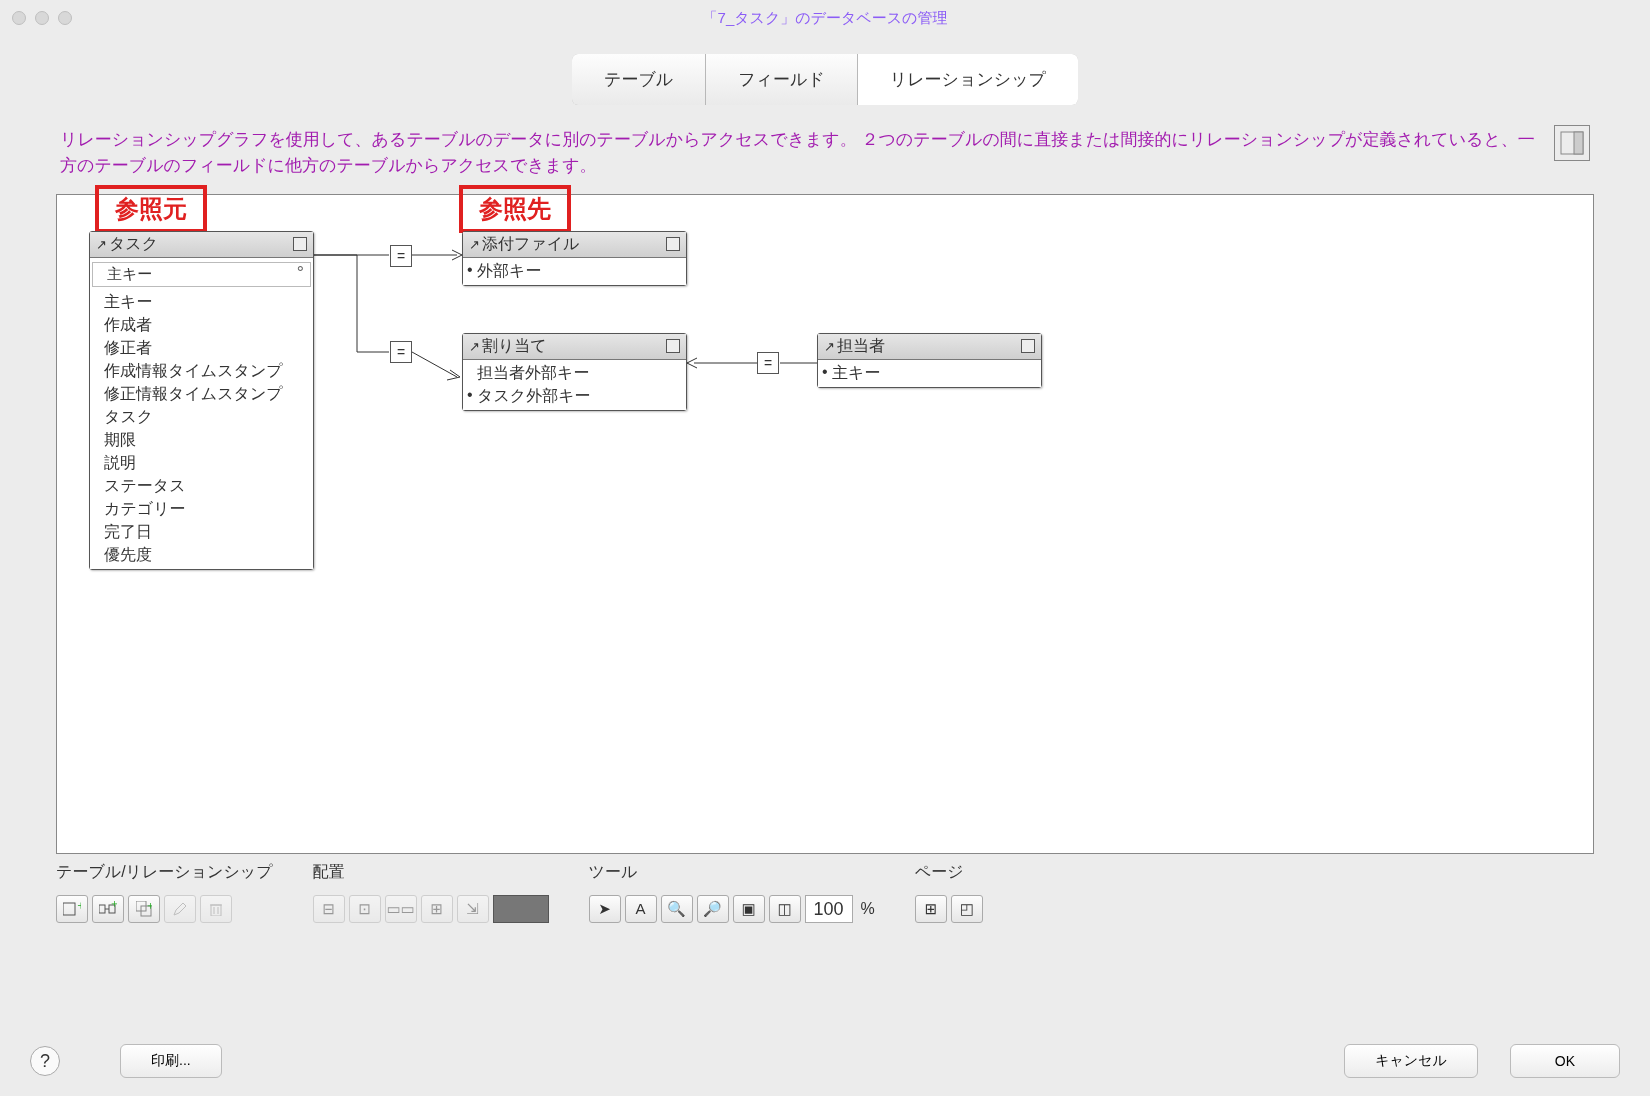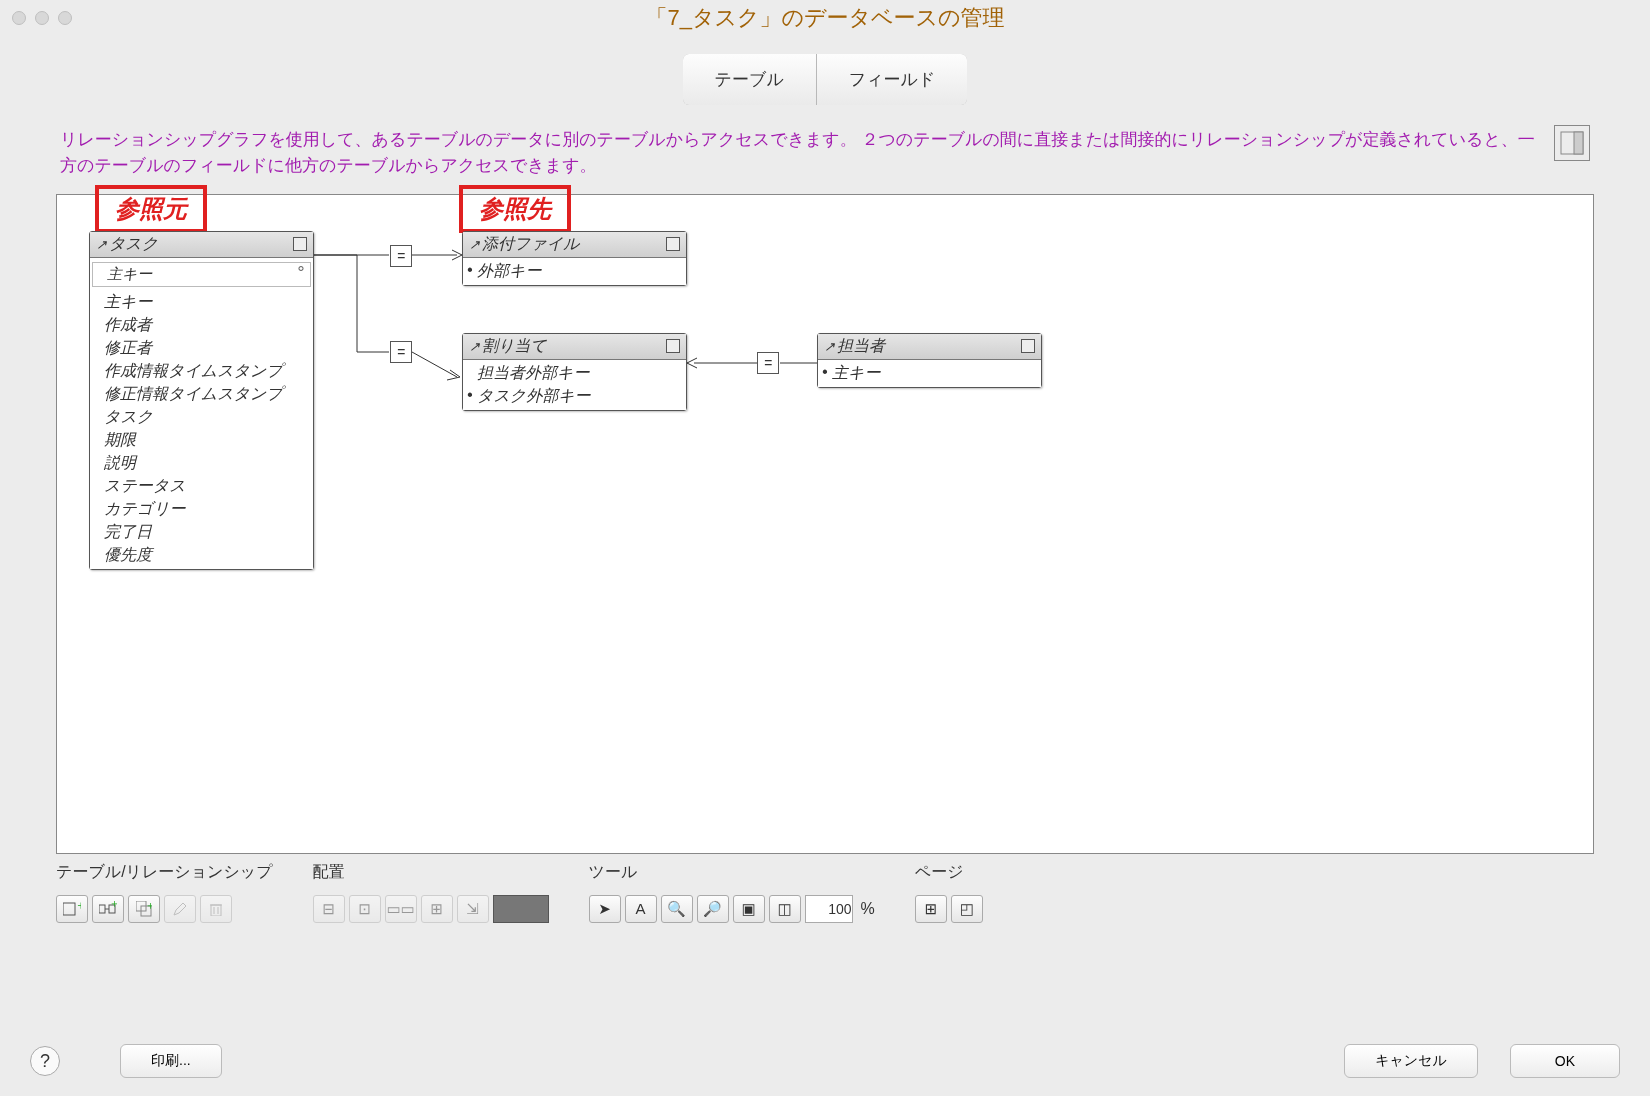--- a/index.html
+++ b/index.html
@@ -1,31 +1,31 @@
 <!DOCTYPE html>
 <html><head>
 <meta charset="utf-8">
 <style>
 * { box-sizing: border-box; margin: 0; padding: 0; }
 body { font-family: -apple-system, "Hiragino Sans", "Hiragino Kaku Gothic ProN", Meiryo, sans-serif; background: #ececec; width: 1650px; height: 1096px; font-size: 15px; color: #333; }
 .titlebar { height: 36px; display: flex; align-items: center; padding: 0 12px; position: relative; }
 .traffic { display: flex; gap: 9px; }
 .traffic .dot { width: 14px; height: 14px; border-radius: 50%; background: #d8d8d8; border: 1px solid #bfbfbf; }
-.title-text { position: absolute; left: 0; right: 0; text-align: center; color: #a16207; font-size: 22px; }
+.title-text { position: absolute; left: 0; right: 0; text-align: center; color: #8b5cf6; font-size: 15px; }
 .tabbar { display: flex; justify-content: center; margin-top: 18px; }
 .seg { display: flex; border-radius: 6px; overflow: hidden; box-shadow: inset 0 0 0 1px #b8b8b8; }
 .seg button { background: linear-gradient(#fdfdfd,#eaeaea); border: none; border-right: 1px solid #b8b8b8; padding: 14px 32px; font-size: 17px; color: #333; cursor: pointer; }
 .seg button:last-child { border-right: none; }
 .seg button.active { background: linear-gradient(#ffffff,#ffffff); }
 .desc { padding: 22px 60px 8px 60px; font-size: 17px; line-height: 1.55; color: #a21caf; }
 .desc-wrap { display: flex; align-items: flex-start; gap: 16px; }
 .desc-text { flex: 1; }
 .info-icon { width: 36px; height: 36px; border: 1px solid #888; display: flex; align-items: center; justify-content: center; margin-top: -2px; flex-shrink: 0; }
 .canvas-wrap { margin: 6px 56px 0 56px; }
-.canvas { position: relative; background: #fff; border: 1px solid #888; height: 660px; font-style: italic; }
+.canvas { position: relative; background: #fff; border: 1px solid #888; height: 660px; }
 .anno { position: absolute; border: 4px solid #e02020; color: #e02020; font-weight: 700; font-size: 24px; padding: 4px 16px; background: transparent; }
 .tbox { position: absolute; border: 1px solid #555; border-radius: 3px; background: linear-gradient(#fbfbfb,#e0e0e0); box-shadow: 1px 1px 2px rgba(0,0,0,.25); }
 .tbox .hdr { display: flex; align-items: center; padding: 2px 6px; font-size: 16px; background: linear-gradient(#e6e6e6,#cfcfcf); border-bottom: 1px solid #777; }
 .tbox .hdr .arrow { font-size: 13px; margin-right: 2px; }
 .tbox .hdr .sp { flex: 1; }
 .tbox .hdr .btn { width: 14px; height: 14px; display: inline-block; border: 1px solid #555; margin-left: 4px; background: #eee; }
 .tbox .body { background: #fff; padding: 2px 0; }
 .tbox .row { padding: 1px 8px 1px 14px; position: relative; font-size: 16px; }
 .tbox .row.key::before { content:"•"; position:absolute; left:4px; }
 .tbox .body .pkrow { background:#fff; border:1px solid #bbb; margin:2px 2px 4px 2px; padding:2px 8px 2px 14px; position:relative; display:flex; }
@@ -34,21 +34,21 @@
 .tbox-mid { width: 225px; }
 .op { position: absolute; width: 22px; height: 22px; border: 1px solid #555; background: #fff; display:flex; align-items:center; justify-content:center; font-size:14px; }
 svg.lines { position:absolute; inset:0; width:100%; height:100%; pointer-events:none; }
 .toolbar { display:flex; padding: 8px 56px 0 56px; gap: 40px; align-items:flex-start; }
 .tool-group { display:flex; flex-direction:column; gap:12px; }
 .tool-group .lbl { font-size:16px; color:#333; }
 .tool-row { display:flex; gap:4px; align-items:center; }
 .tbtn { width:32px; height:28px; border:1px solid #aaa; border-radius:3px; background: linear-gradient(#fdfdfd,#e6e6e6); display:flex; align-items:center; justify-content:center; cursor:pointer; font-size:15px; }
 .tbtn.dis { opacity:.45; cursor:default; }
 .colorbox { width:56px; height:28px; background:#777; border:1px solid #555; }
-.zoomval { width:48px; height:28px; border:1px solid #aaa; background:#fff; text-align:right; font-size:14px; line-height:26px; }
+.zoomval { width:48px; height:28px; border:1px solid #aaa; background:#fff; text-align:center; font-size:18px; line-height:26px; }
 .pct { font-size:16px; margin-left:4px; }
 .footer { position:absolute; bottom:0; left:0; right:0; height:70px; display:flex; align-items:center; padding:0 30px; background:#ececec; }
 .fbtn { height:34px; padding: 0 30px; border:1px solid #bbb; border-radius:6px; background: linear-gradient(#fff,#ececec); font-size:14px; cursor:pointer; }
 .help { width:30px; height:30px; border:1px solid #aaa; border-radius:50%; display:flex; align-items:center; justify-content:center; background:#fafafa; font-size:18px; cursor:pointer; margin-right:60px; }
 .sp { flex:1; }
 </style>
 </head>
 <body>
 
 <div class="titlebar">
@@ -57,20 +57,21 @@
     <span class="dot"></span>
     <span class="dot"></span>
   </div>
   <div class="title-text">「7_タスク」のデータベースの管理</div>
 </div>
 
 <div class="tabbar">
   <div class="seg">
     <button>テーブル</button>
     <button>フィールド</button>
+    <button class="active">リレーションシップ</button>
   </div>
 </div>
 
 <div class="desc">
   <div class="desc-wrap">
     <div class="desc-text">リレーションシップグラフを使用して、あるテーブルのデータに別のテーブルからアクセスできます。 ２つのテーブルの間に直接または間接的にリレーションシップが定義されていると、一方のテーブルのフィールドに他方のテーブルからアクセスできます。</div>
     <div class="info-icon">
       <svg width="24" height="24" viewBox="0 0 24 24">
           <rect x="1" y="1" width="22" height="22" fill="none" stroke="#888"></rect>
           <rect x="14" y="1" width="9" height="22" fill="#ccc" stroke="#888"></rect>

